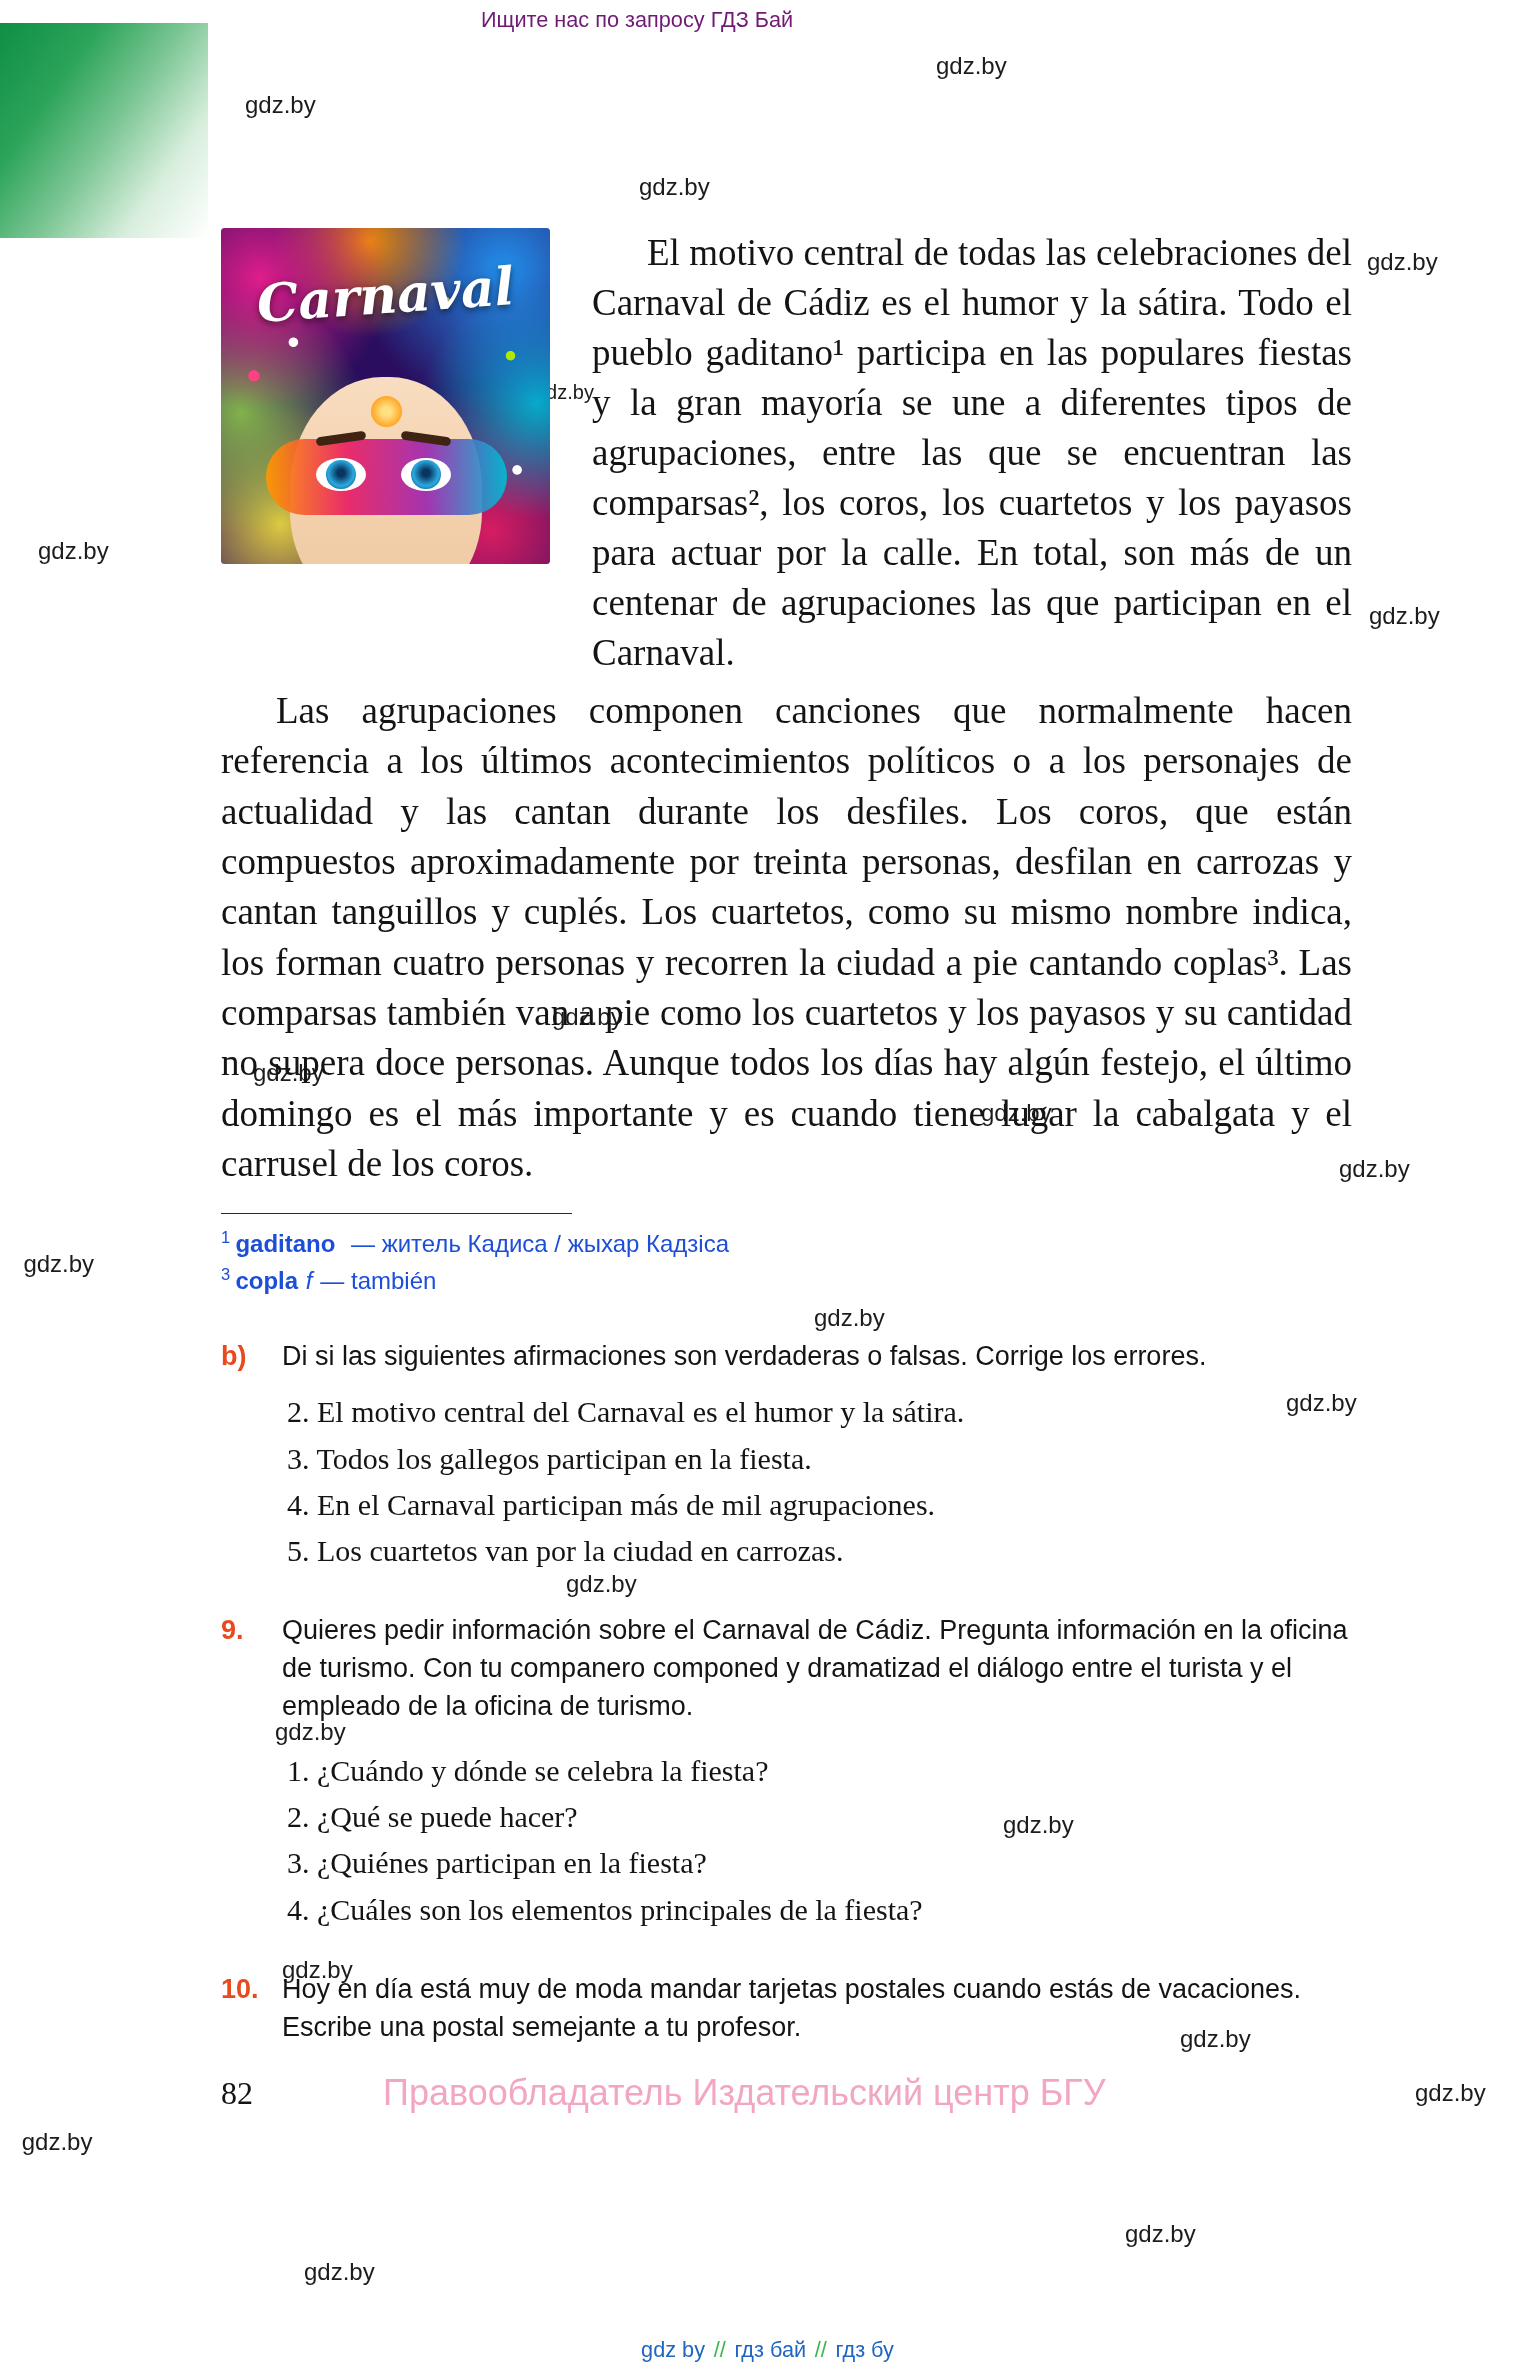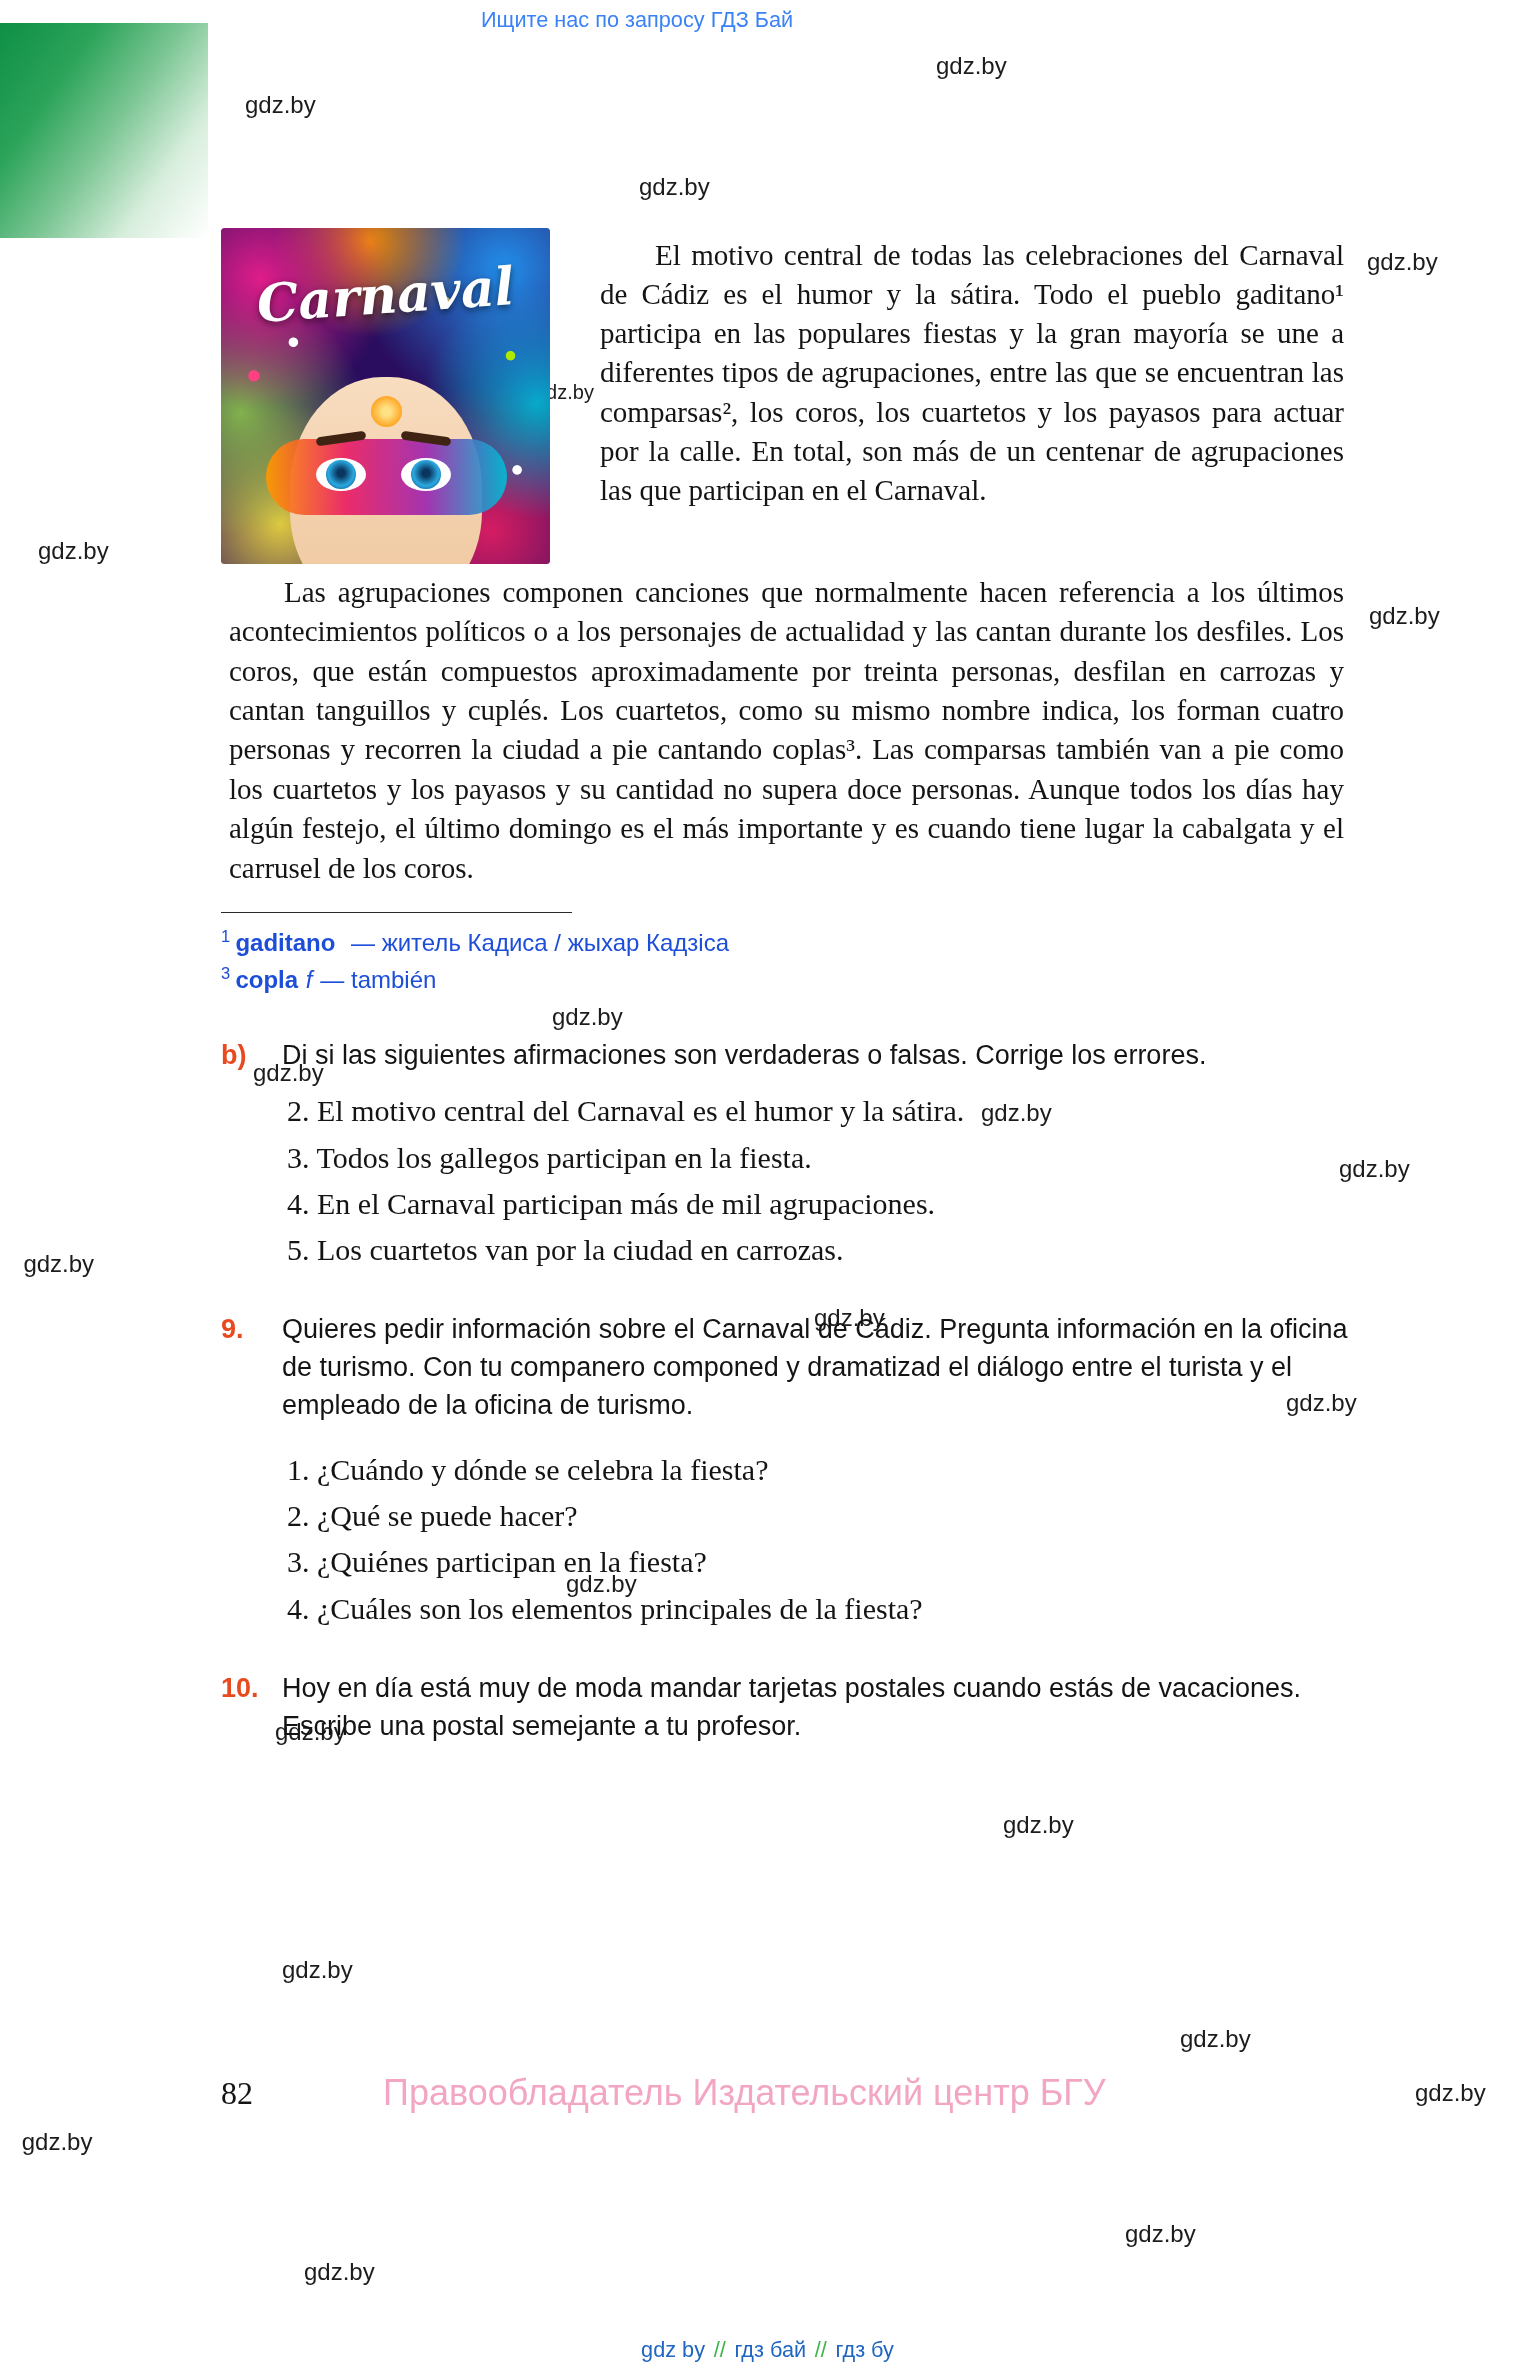--- a/index.html
+++ b/index.html
@@ -5,21 +5,21 @@
   html,body { margin:0; padding:0; background:#888; }
   .page {
     position:relative; width:1535px; height:2377px; margin:0 auto;
     background:#ffffff; overflow:hidden;
     font-family:"Liberation Serif", serif; color:#141414;
   }
 
   
   .top-banner {
     position:absolute; top:7px; left:481px;
-    font-family:"Liberation Sans", sans-serif; font-size:21.7px; color:#3b82f6;
+    font-family:"Liberation Sans", sans-serif; font-size:21.7px; color:#701a75;
   }
 
   
   .green-box {
     position:absolute; left:0; top:23.4px; width:208px; height:215px;
     background:linear-gradient(125deg, #0d8f45 0%, #2ca45a 28%, #7cc694 52%, #d8eedd 76%, #ffffff 100%);
   }
 
   
   .wm {
@@ -86,22 +86,22 @@
   .brow.right { left:111px; transform:rotate(8deg); }
   .eye { position:absolute; top:81px; width:50px; height:33px; background:#ffffff; border-radius:50%; overflow:hidden; }
   .eye.left { left:26px; } .eye.right { left:111px; }
   .iris { position:absolute; left:10.4px; top:1.7px; width:29.5px; height:29.5px; border-radius:50%;
     background:radial-gradient(circle at 50% 45%, #09355f 16%, #2aa9e0 58%, #0b3a6b 100%); }
   .forehead-gem { position:absolute; top:19px; left:81px; width:31px; height:31px; border-radius:50%;
     background:radial-gradient(circle,#ffe082 20%,#ff8f00 90%); }
 
   
   .body-par {
-    font-size:29px; line-height:1.35; text-align:justify; text-indent:55px;
-    margin:8px;
+    font-size:37px; line-height:1.35; text-align:justify; text-indent:55px;
+    margin:0;
     font-family:Liberation Serif, serif;
   }
   .p1 { flex:1; }
   .p2 { margin-top:8.7px; line-height:1.36; }
 
   
   .fn-rule { margin:24px 0 0 0; width:351px; border:none; border-top:1.7px solid #2a2a2a; }
   .footnotes { margin-top:10.4px; font-family:"Liberation Sans", sans-serif; font-size:24px; line-height:1.52; color:#1d4ed8; }
   .footnote sup { font-size:16.5px; margin-right:5.2px; }
   .fn-term { font-weight:bold; }

